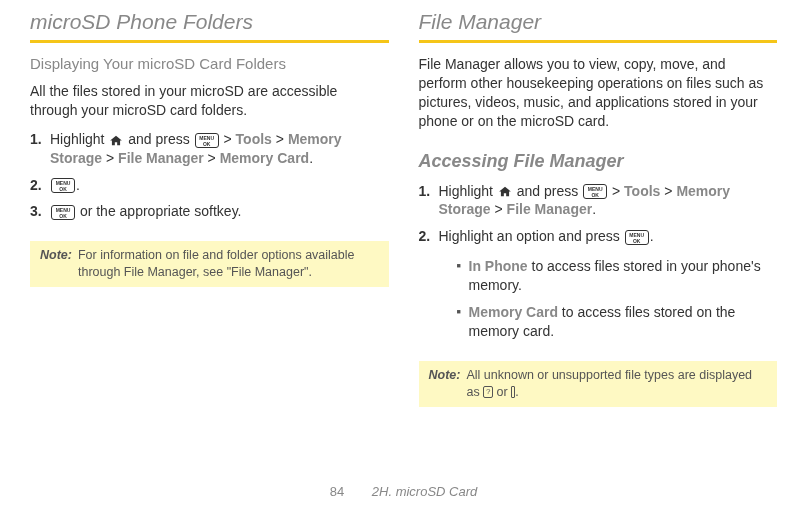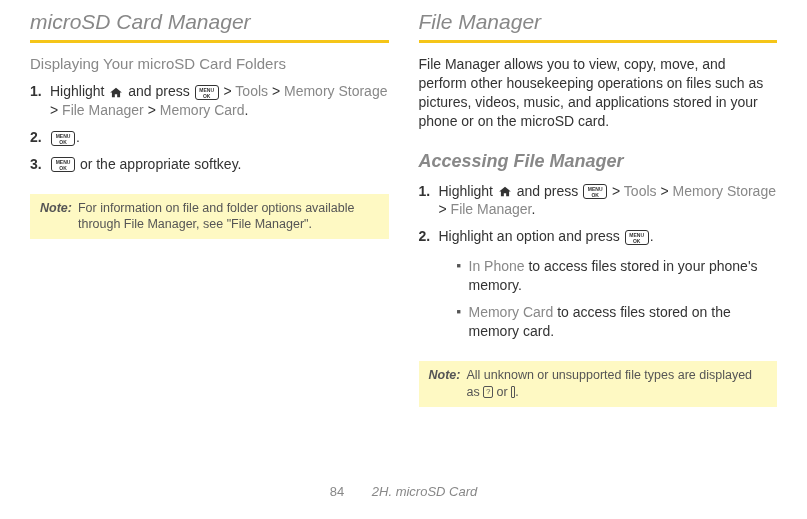--- a/index.html
+++ b/index.html
@@ -70,21 +70,21 @@
       line-height: 1.35;
       position: relative;
       padding-left: 4px;
     }
     ol li .num {
       position: absolute;
       left: -16px;
       font-weight: bold;
     }
     .bold {
-      font-weight: normal;
+      font-weight: bold;
       color: #888;
     }
     .icon {
       display: inline-flex;
       align-items: center;
       justify-content: center;
       vertical-align: middle;
       margin: 0 1px;
     }
     .icon-home svg {
@@ -167,23 +167,24 @@
       vertical-align: middle;
       position: relative;
     }
   </style>
 </head>
 <body>
 
 <div class="columns">
 
   <div class="col">
-    <h2 class="section-title">microSD Card Manager</h2>
+    <h2 class="section-title">microSD Phone Folders</h2>
     <div class="yellow-rule"></div>
     <h3 class="subheading">Displaying Your microSD Card Folders</h3>
+    <p class="body-text">All the files stored in your microSD are accessible through your microSD card folders.</p>
     <ol>
       <li>
         <span class="num">1.</span>
         <span>Highlight </span>
         <span class="icon icon-home">
           <svg viewBox="0 0 24 20">
               <path d="M12 2 L2 10 L5 10 L5 18 L10 18 L10 13 L14 13 L14 18 L19 18 L19 10 L22 10 Z" fill="#333"></path>
             </svg>
         </span>
         <span> and press </span>

